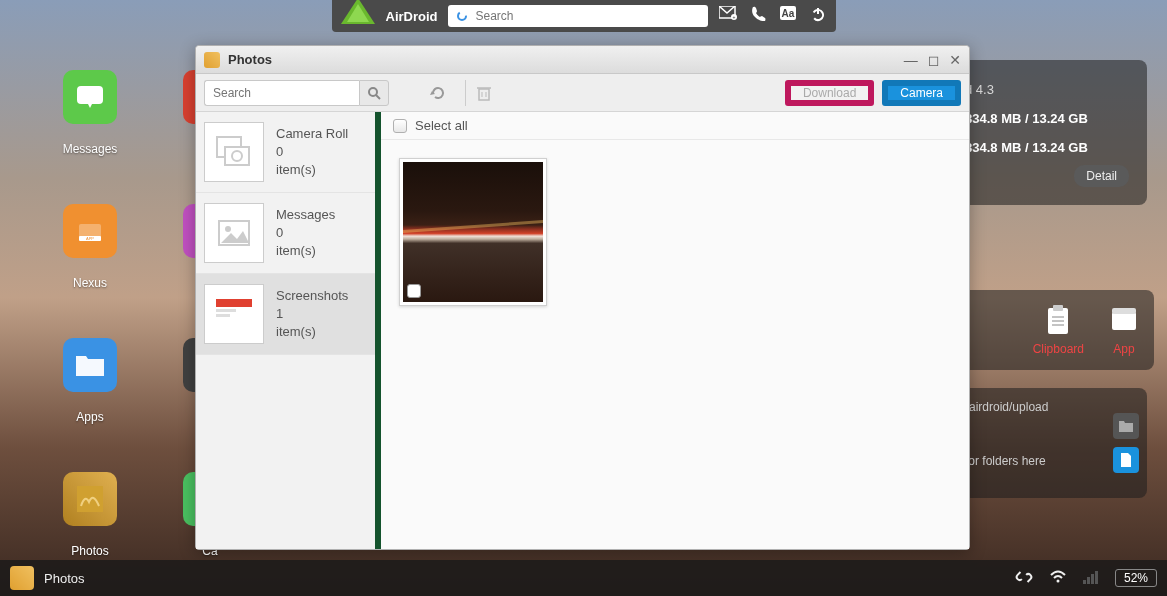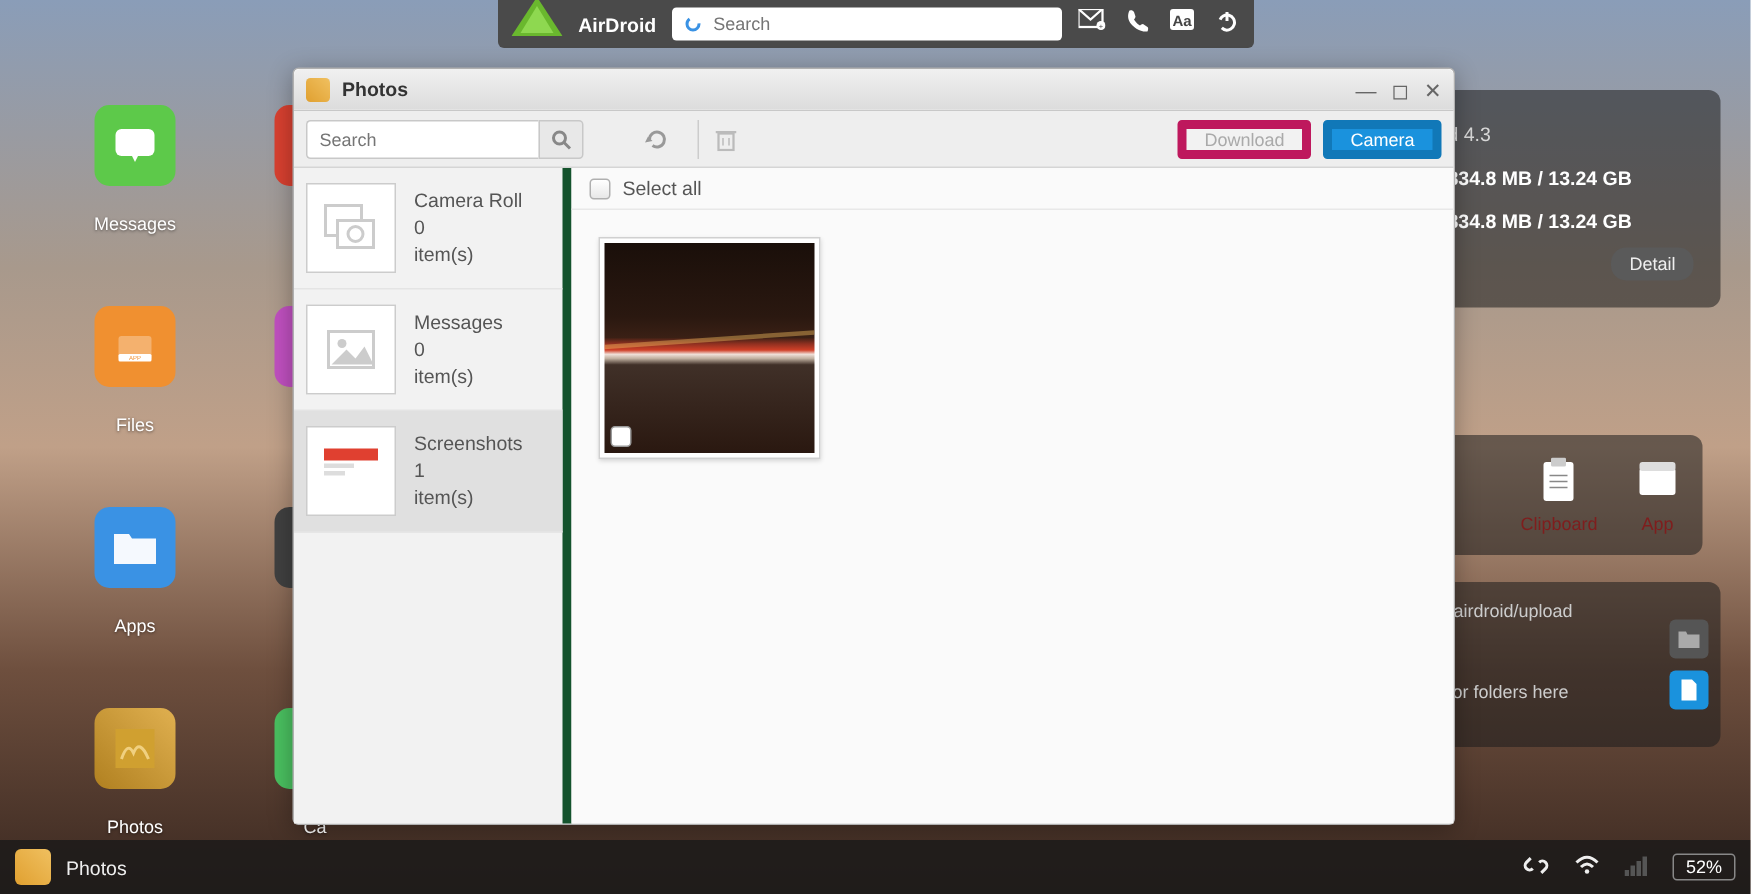--- a/index.html
+++ b/index.html
@@ -21,21 +21,21 @@
 .dicon { display: flex; flex-direction: column; align-items: center; gap: 18px; width: 70px; }
 .dicon .box { width: 54px; height: 54px; border-radius: 10px; display: flex; align-items: center; justify-content: center; }
 .dicon .lbl { color: #fff; font-size: 12px; text-shadow: 0 1px 2px rgba(0,0,0,.5); }
 
 
 .rpanel { position: absolute; right: 20px; top: 60px; width: 200px; background: rgba(30,30,30,.55); border-radius: 8px; padding: 18px; color: #fff; }
 .rpanel .title { font-size: 24px; font-weight: 300; }
 .rpanel .ver { font-size: 13px; color: #d8d8d8; margin-top: 4px; }
 .rpanel .stat { font-size: 13px; font-weight: bold; color: #fff; margin-top: 14px; }
 .detail-btn { float: right; margin-top: 10px; background: #5a5a5a; color: #eee; font-size: 12px; padding: 4px 12px; border-radius: 10px; border: none; cursor: pointer; }
-.rpanel2 { position: absolute; right: 32px; top: 290px; width: 200px; background: rgba(30,30,30,.55); border-radius: 8px; padding: 14px; color: #7f1d1d; display: flex; justify-content: flex-end; gap: 24px; text-align: center; }
+.rpanel2 { position: absolute; right: 13px; top: 290px; width: 200px; background: rgba(30,30,30,.55); border-radius: 8px; padding: 14px; color: #ef4444; display: flex; justify-content: flex-end; gap: 24px; text-align: center; }
 .ritem { display: flex; flex-direction: column; align-items: center; gap: 6px; font-size: 12px; }
 .ritem .ric { width: 32px; height: 32px; display: flex; align-items: center; justify-content: center; }
 .rpanel3 { position: absolute; right: 20px; top: 388px; width: 200px; height: 110px; background: rgba(30,30,30,.55); border-radius: 8px; padding: 12px; color: #ccc; font-size: 12px; }
 .rp3-side { position: absolute; right: 8px; top: 50%; transform: translateY(-50%); display: flex; flex-direction: column; gap: 8px; }
 .rp3-sbtn { width: 26px; height: 26px; border-radius: 4px; display: flex; align-items: center; justify-content: center; }
 
 
 .win { position: absolute; left: 195px; top: 45px; width: 775px; height: 505px; background: #fff; border: 1px solid #b0b0b0; border-radius: 4px; box-shadow: 0 3px 16px rgba(0,0,0,.3); display: flex; flex-direction: column; }
 .titlebar { height: 28px; background: linear-gradient(#f0f0f0,#dcdcdc); border-bottom: 1px solid #c8c8c8; border-radius: 4px 4px 0 0; display: flex; align-items: center; padding: 0 8px; }
 .titlebar .ticon { width: 16px; height: 16px; background: linear-gradient(45deg,#e0a030,#f0c060); border-radius: 3px; margin-right: 8px; }
@@ -132,21 +132,21 @@
     <span class="lbl">Messages</span>
   </div>
   <div class="dicon">
     <div class="box" style="background:#f09030">
         <svg width="30" height="30" viewBox="0 0 30 30">
           <rect x="4" y="8" width="22" height="16" rx="2" fill="#fff" opacity=".3"></rect>
           <rect x="4" y="20" width="22" height="5" rx="1" fill="#fff"></rect>
           <text x="15" y="24" font-size="4" text-anchor="middle" fill="#f09030">APP</text>
         </svg>
       </div>
-    <span class="lbl">Files</span>
+    <span class="lbl">Nexus</span>
   </div>
   <div class="dicon">
     <div class="box" style="background:#3a92e4">
         <svg width="32" height="26" viewBox="0 0 32 26">
           <path d="M2 4 L12 4 L14 7 L30 7 L30 24 L2 24 Z" fill="#fff" opacity=".95"></path>
         </svg>
       </div>
     <span class="lbl">Apps</span>
   </div>
   <div class="dicon">

